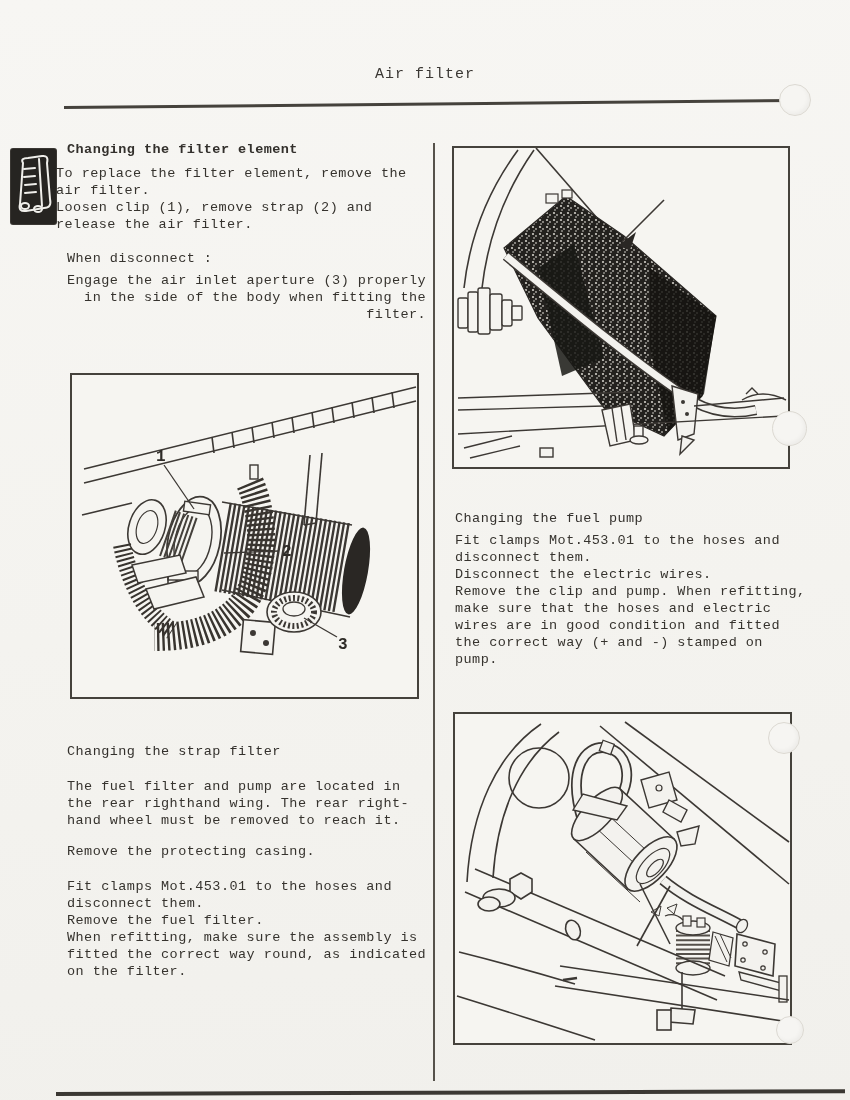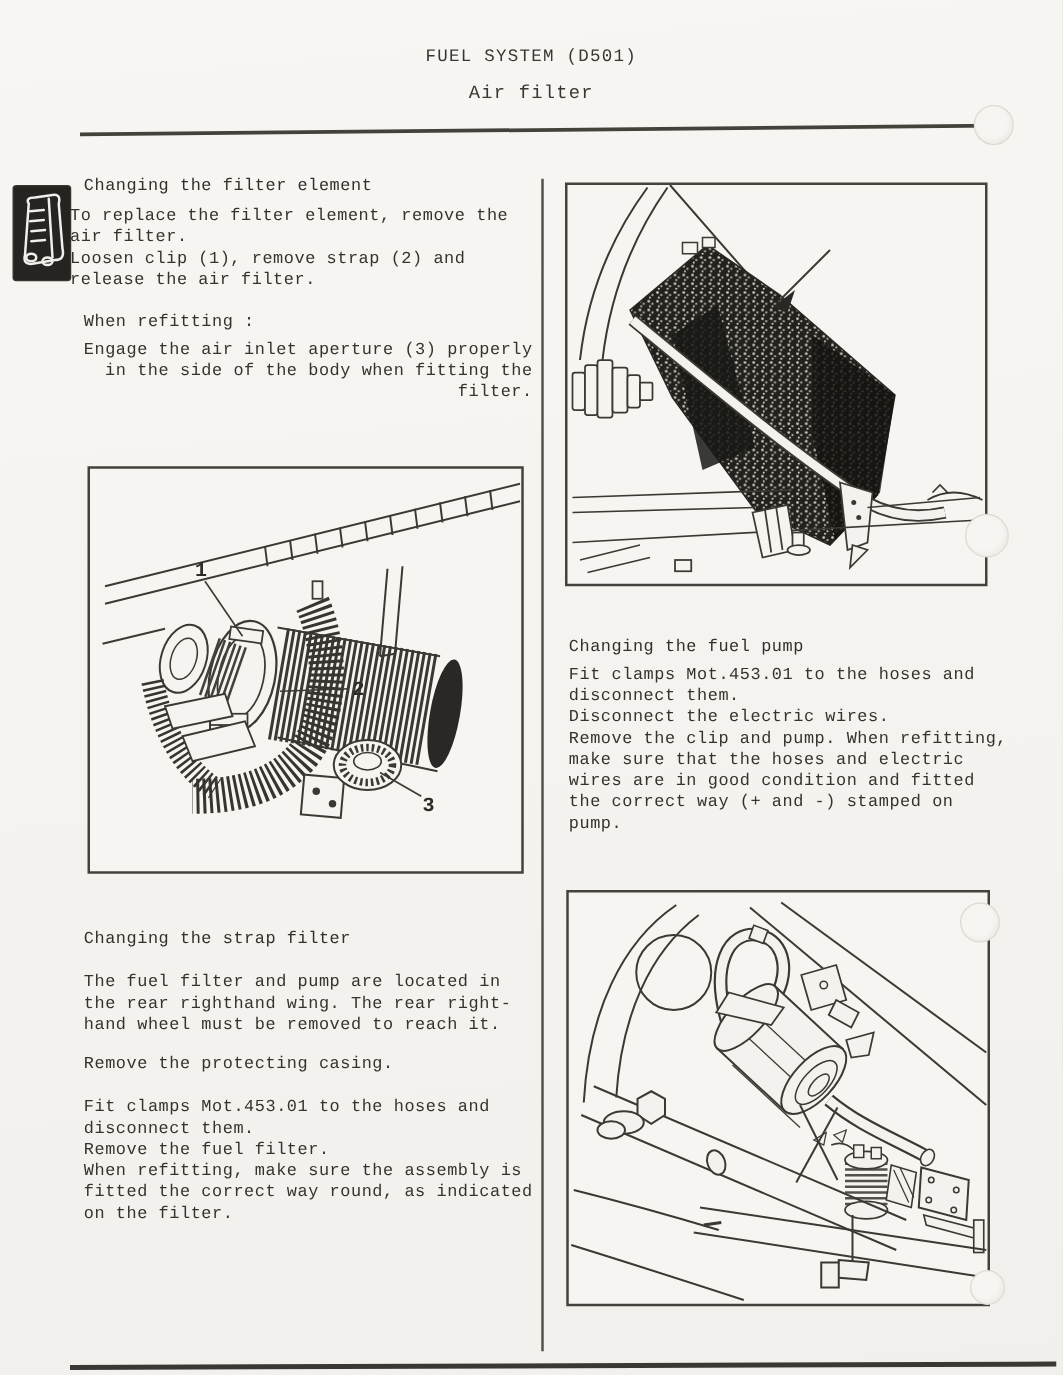--- a/index.html
+++ b/index.html
@@ -44,46 +44,45 @@
     position:absolute; border-radius:50%; background:#f6f5f2;
     border:1px solid #dcd9d2; box-shadow:inset -2px -2px 4px rgba(0,0,0,0.04);
   }
   .callout-num { font-family:"Liberation Mono","DejaVu Sans Mono",monospace; font-weight:bold; }
 </style>
 </head>
 <body>
 
 <div class="page">
 
-  <div class="title">FUEL SYSTEM (D501)</div>
   <div class="subtitle">Air filter</div>
   <div class="rule top-rule"></div>
   <div class="divider"></div>
 
   <div class="stamp">
     <svg viewBox="0 0 45 75">
       <g fill="none" stroke="#f0efeb" stroke-width="2" stroke-linecap="round">
         <path d="M12,14 Q9,9 17,9 L31,7 Q38,6 36,14 L39,50 Q41,59 33,59 L15,62 Q7,63 9,55 Z"></path>
         <line x1="28" y1="10" x2="31" y2="57"></line>
         <line x1="13" y1="20" x2="24" y2="19"></line>
         <line x1="13" y1="28" x2="24" y2="27"></line>
         <line x1="14" y1="36" x2="25" y2="35"></line>
         <line x1="14" y1="44" x2="25" y2="43"></line>
         <ellipse cx="14" cy="57" rx="4" ry="3"></ellipse>
         <ellipse cx="27" cy="60" rx="4" ry="3"></ellipse>
       </g>
     </svg>
   </div>
 
-  <div class="h" style="left:67px; top:142px;">Changing the filter element</div>
+  <div class="h" style="left:67px; top:142px;font-weight:bold;">Changing the filter element</div>
   <div class="p" style="left:56px; top:165px;">To replace the filter element, remove the
 air filter.
 Loosen clip (1), remove strap (2) and
 release the air filter.</div>
-  <div class="p" style="left:67px; top:250px;">When refitting :</div>
+  <div class="p" style="left:67px; top:250px;">When disconnect :</div>
   <div class="p" style="left:67px; top:272px;text-align:right;">Engage the air inlet aperture (3) properly
 in the side of the body when fitting the
 filter.</div>
 
   <div class="figbox fig1">
     <svg viewBox="0 0 345 322">
       <g fill="none" stroke="#3c3834" stroke-width="1.6">
         <line x1="12" y1="108" x2="344" y2="26"></line>
         <line x1="12" y1="94" x2="344" y2="12"></line>
         <line x1="10" y1="140" x2="60" y2="128"></line>

